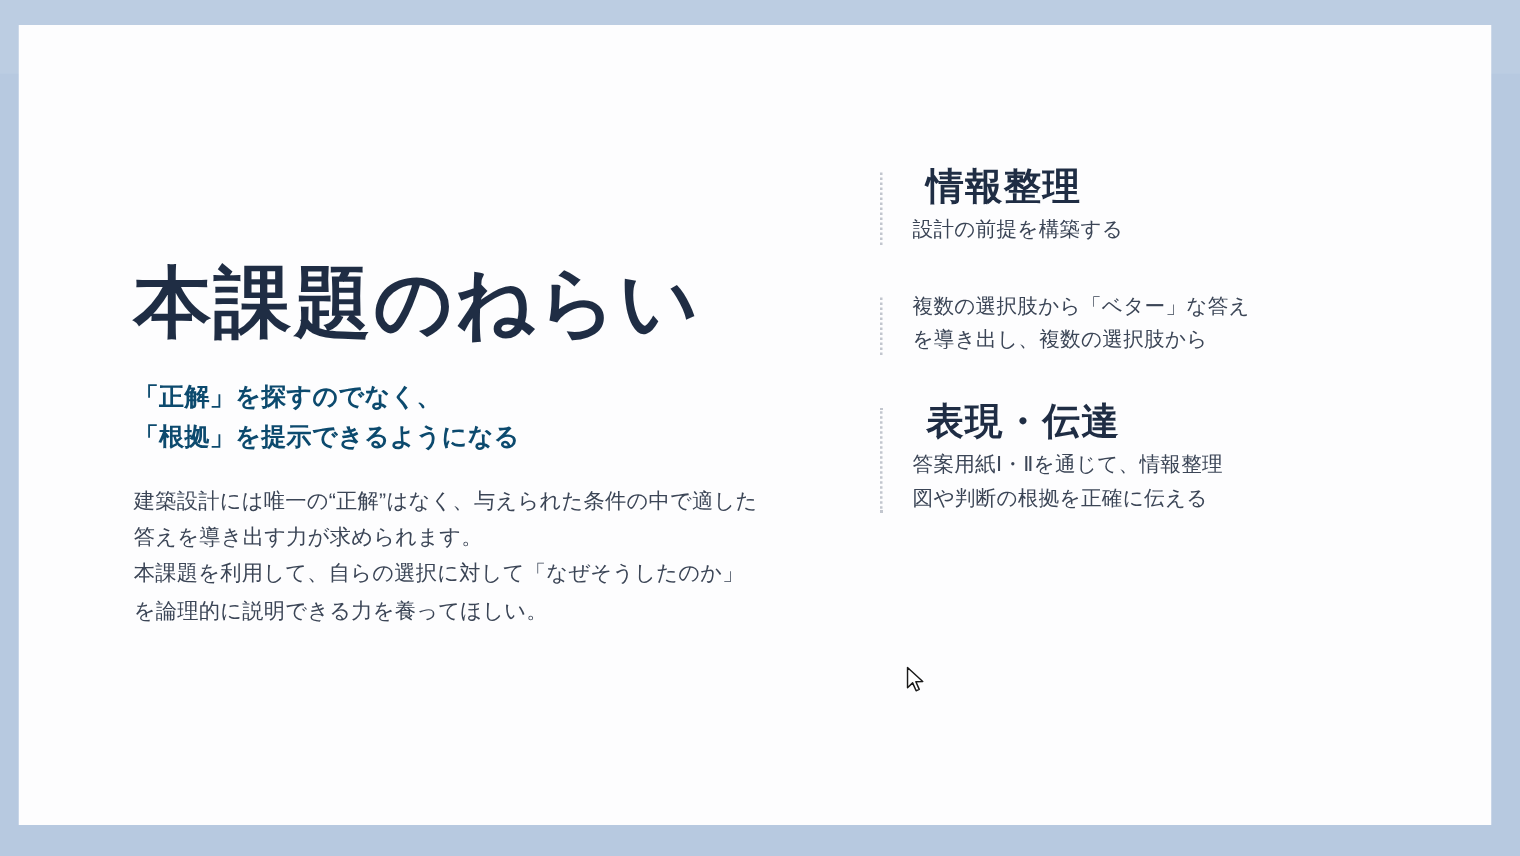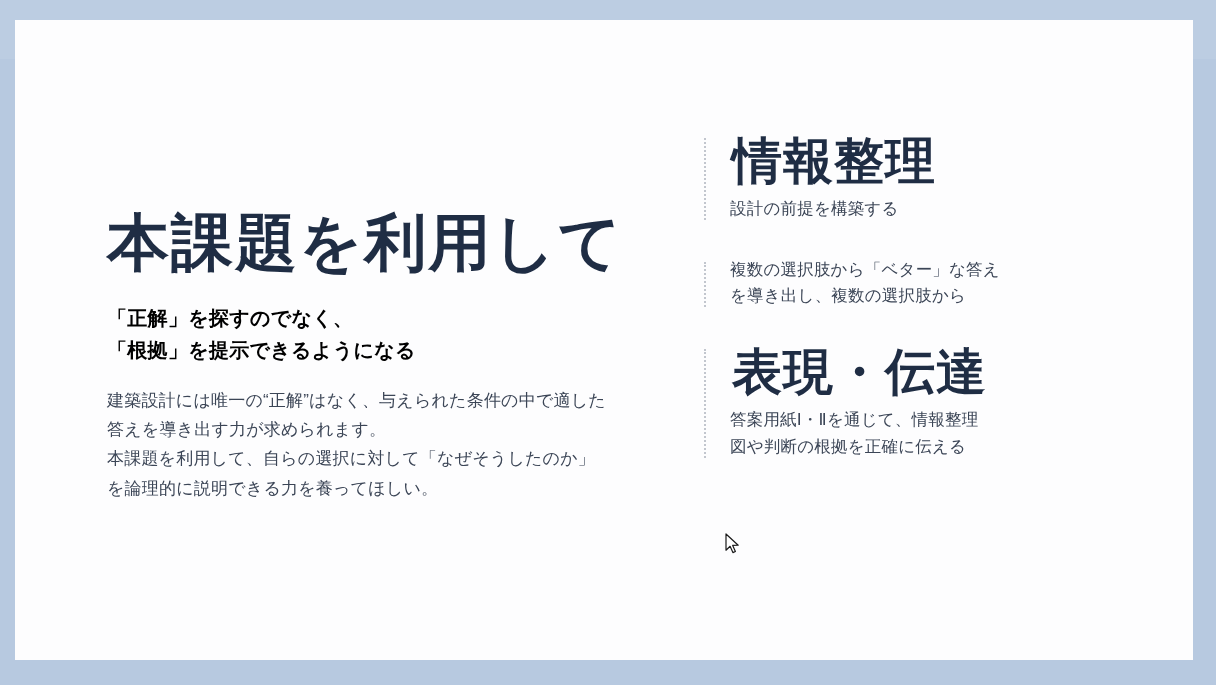--- a/index.html
+++ b/index.html
@@ -63,21 +63,21 @@
     font-weight: 700;
     color: #1f2d44;
     letter-spacing: 2px;
     line-height: 1.12;
     margin: 0 0 26px 0;
     white-space: nowrap;
   }
   #lead-statement {
     font-size: 20px;
     font-weight: 700;
-    color: #000000;
+    color: #0c4a6e;
     line-height: 1.56;
     letter-spacing: 0.3px;
     margin: 0 0 20px 0;
   }
   #lead-statement .lead-line { display: block; }
 
   #intro-paragraph {
     font-size: 17px;
     font-weight: 400;
     color: #3b4556;
@@ -103,26 +103,26 @@
 
   .pillar-rule {
     position: absolute;
     left: 0;
     top: 6px;
     bottom: 2px;
     width: 0;
     border-left: 2px dotted #c2c6ce;
   }
   .pillar-heading {
-    font-size: 50px;
+    font-size: 30px;
     font-weight: 700;
     color: #1f2d44;
     letter-spacing: 1px;
     line-height: 1.18;
-    margin: 0 0 4px 2px;
+    margin: 0 0 4px 11px;
     white-space: nowrap;
   }
   .pillar-desc {
     font-size: 16.5px;
     font-weight: 400;
     color: #3b4556;
     line-height: 1.62;
     letter-spacing: 0.2px;
     margin: 0;
   }
@@ -141,21 +141,21 @@
 </head>
 <body>
 
 <div id="slide-frame">
 
   <div id="slide-canvas">
     <div id="slide-body">
 
       <div id="left-column">
 
-        <h1 id="page-title">本課題を利用して</h1>
+        <h1 id="page-title">本課題のねらい</h1>
 
         <p id="lead-statement">
           <span class="lead-line">「正解」を探すのでなく、</span>
           <span class="lead-line">「根拠」を提示できるようになる</span>
         </p>
 
         <p id="intro-paragraph">
           <span class="body-line">建築設計には唯一の“正解”はなく、与えられた条件の中で適した</span>
           <span class="body-line">答えを導き出す力が求められます。</span>
           <span class="body-line">本課題を利用して、自らの選択に対して「なぜそうしたのか」</span>

